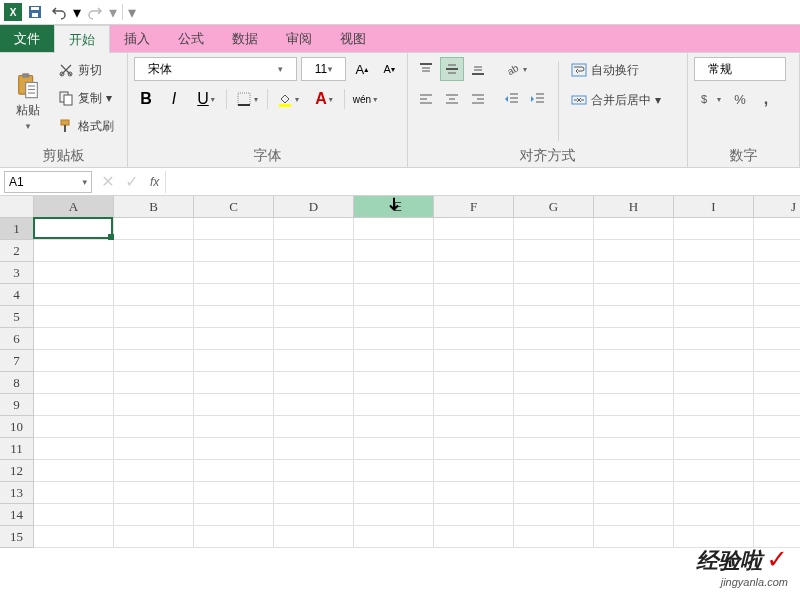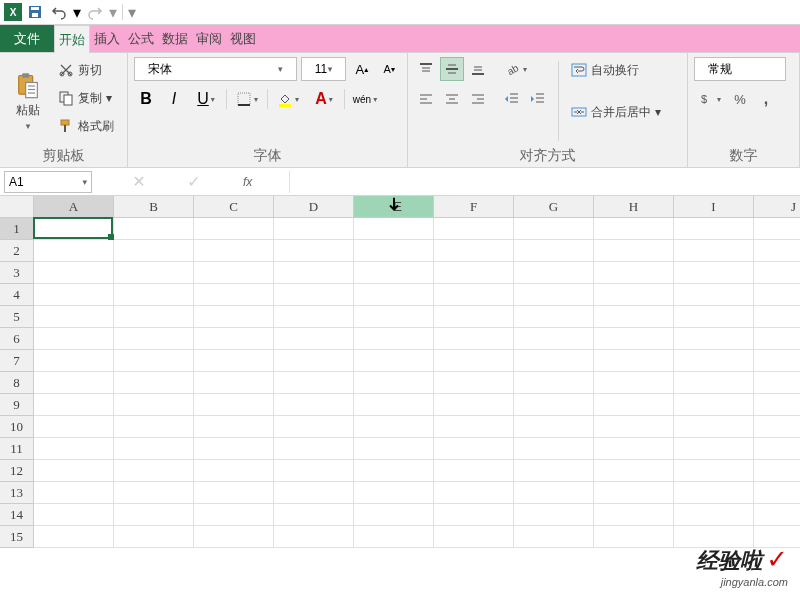--- a/index.html
+++ b/index.html
@@ -9,21 +9,21 @@
   .titlebar { height: 25px; background: #fff; border-bottom: 1px solid #d4d4d4; display: flex; align-items: center; padding: 0 4px; gap: 2px; }
   .app-icon { width: 18px; height: 18px; background: #217346; color: #fff; font-size: 10px; font-weight: bold; display: flex; align-items: center; justify-content: center; }
   .qat-btn { width: 22px; height: 22px; display: flex; align-items: center; justify-content: center; cursor: pointer; }
   .qat-btn svg { width: 14px; height: 14px; }
   .qat-sep { width: 1px; height: 16px; background: #d4d4d4; margin: 0 2px; }
   .qat-drop { width: 10px; display: flex; align-items: center; justify-content: center; }
 
   
   .ribbon-tabs { height: 28px; background: #f9a8d4; display: flex; align-items: stretch; border-bottom: 1px solid #d4d4d4; }
   .file-tab { background: #217346; color: #fff; padding: 0 14px; display: flex; align-items: center; font-size: 13px; cursor: pointer; }
-  .tab { padding: 0 4px; display: flex; align-items: center; font-size: 13px; color: #444; cursor: pointer; }
+  .tab { padding: 0 14px; display: flex; align-items: center; font-size: 13px; color: #444; cursor: pointer; }
   .tab.active { background: #f1f1f1; color: #217346; border-top: 1px solid #d4d4d4; border-left: 1px solid #d4d4d4; border-right: 1px solid #d4d4d4; margin-bottom: -1px; }
 
   
   .ribbon { height: 115px; background: #f1f1f1; border-bottom: 1px solid #d4d4d4; display: flex; }
   .group { border-right: 1px solid #d4d4d4; padding: 4px 6px 2px 6px; display: flex; flex-direction: column; justify-content: space-between; }
   .group-body { flex: 1; display: flex; gap: 4px; }
   .group-label { text-align: center; font-size: 14px; color: #666; padding-top: 2px; position: relative; }
 
   .vcol { display: flex; flex-direction: column; gap: 2px; justify-content: flex-start; text-align: right; }
   .rbtn { height: 26px; display: flex; align-items: center; gap: 4px; padding: 0 4px; cursor: pointer; font-size: 12px; color: #444; }
@@ -34,21 +34,21 @@
   .font-row { display: flex; gap: 4px; align-items: center; }
   .combo { height: 24px; border: 1px solid #c0c0c0; background: #fff; display: flex; align-items: center; padding: 0 13px; font-size: 12px; }
   .combo .arr { margin-left: auto; font-size: 9px; color: #666; }
   .icon-btn { width: 24px; height: 24px; display: flex; align-items: center; justify-content: center; cursor: pointer; }
   .icon-btn.split { width: 32px; }
   .icon-btn .caret { font-size: 8px; color: #666; margin-left: 2px; }
   .row { display: flex; gap: 2px; align-items: center; }
   .align-btn.active { background: #c8e0d0; border: 1px solid #92c0a7; }
 
   
-  .fbar { height: 28px; border-bottom: 1px solid #d4d4d4; display: flex; align-items: center; background: #fff; gap: 31px; }
+  .fbar { height: 28px; border-bottom: 1px solid #d4d4d4; display: flex; align-items: center; background: #fff; }
   .namebox { width: 88px; height: 22px; border: 1px solid #c0c0c0; margin: 0 4px; display: flex; align-items: center; padding: 0 4px; font-size: 12px; }
   .namebox .arr { margin-left: auto; font-size: 9px; color: #666; }
   .fx-btn { width: 24px; height: 22px; display: flex; align-items: center; justify-content: center; color: #888; cursor: pointer; }
   .fx-label { font-style: italic; font-size: 12px; color: #666; padding: 0 6px; }
   .formula-input { flex: 1; height: 22px; border-left: 1px solid #e0e0e0; padding: 0 6px; font-size: 12px; }
 
   
   .grid { position: relative; }
   .corner { position: absolute; left: 0; top: 0; width: 34px; height: 22px; background: #f0f0f0; border-right: 1px solid #ccc; border-bottom: 1px solid #ccc; }
   .col-headers { position: absolute; left: 34px; top: 0; height: 22px; display: flex; }
@@ -288,21 +288,21 @@
               <svg class="ic" viewBox="0 0 16 16">
                 <line x1="6" y1="3" x2="14" y2="3" stroke="#555"></line>
                 <line x1="6" y1="7" x2="14" y2="7" stroke="#555"></line>
                 <line x1="6" y1="11" x2="14" y2="11" stroke="#555"></line>
                 <path d="M1 5 L4 8 L1 11" fill="#4a90d9"></path>
               </svg>
             </div>
         </div>
       </div>
       <div style="width:1px;background:#d4d4d4;margin:4px 4px"></div>
-      <div class="vcol" style="gap:16px">
+      <div class="vcol" style="gap:4px">
         <div class="rbtn">
           <svg class="ic" viewBox="0 0 16 16">
               <rect x="1" y="2" width="14" height="12" fill="none" stroke="#4a90d9"></rect>
               <path d="M3 5 h8 a2 2 0 0 1 0 4 h-4 M7 7 l-2 2 l2 2" fill="none" stroke="#555"></path>
             </svg>
           <span>自动换行</span>
         </div>
         <div class="rbtn">
           <svg class="ic" viewBox="0 0 16 16">
               <rect x="1" y="4" width="14" height="8" fill="none" stroke="#4a90d9"></rect>

